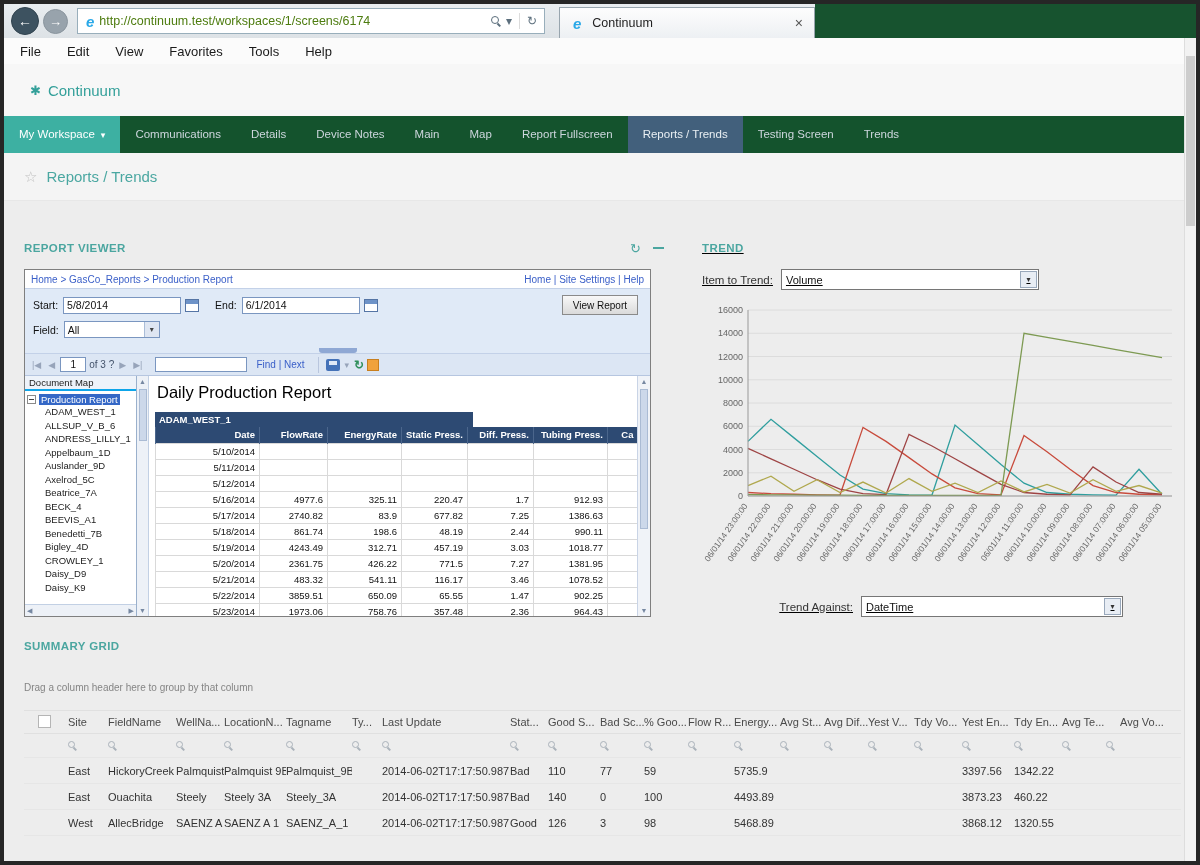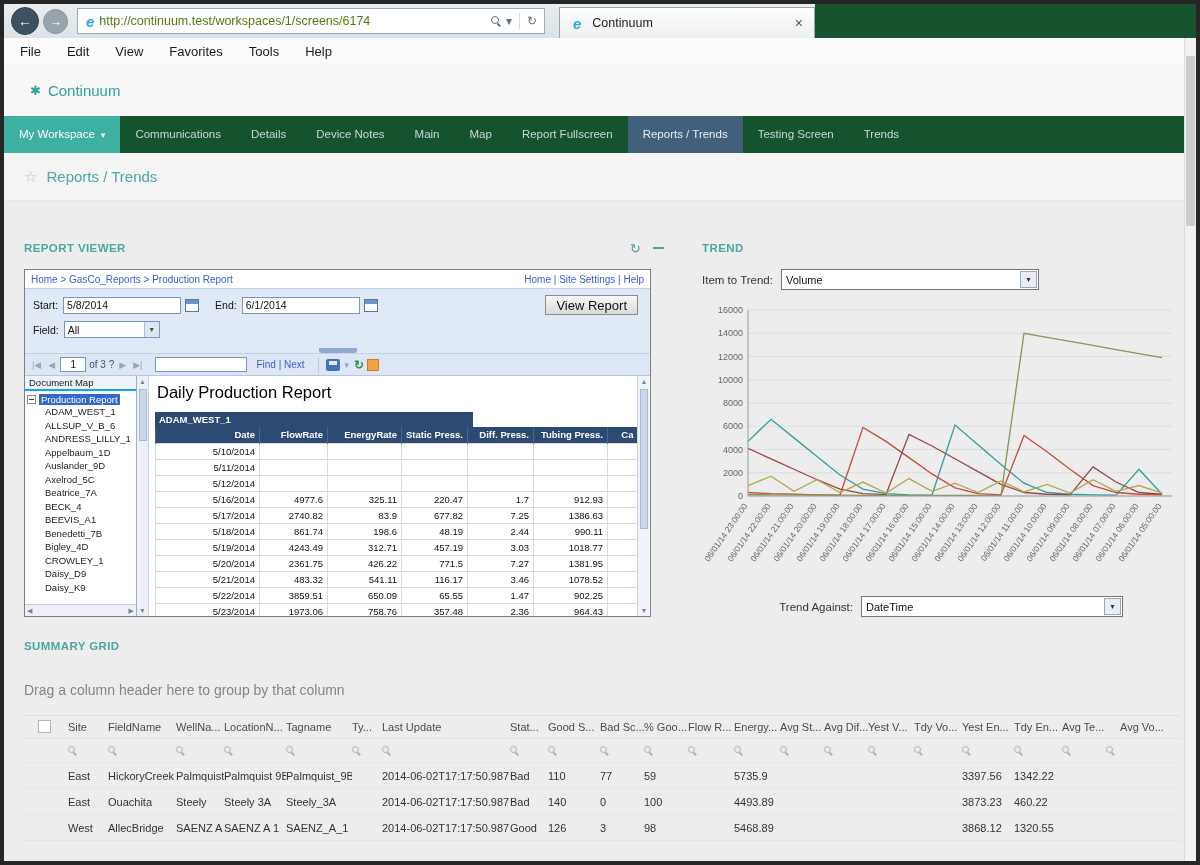--- a/index.html
+++ b/index.html
@@ -59,21 +59,21 @@
   .rv{border:1px solid #7f7f7f;background:#fff;width:627px;height:348px;display:flex;flex-direction:column;}
   .rv-crumb{height:18px;display:flex;align-items:center;padding:0 6px;font-size:10px;background:#fff;flex:none;}
   .crumb-left{color:#3a5fc8;}
   .crumb-right{margin-left:auto;color:#3a5fc8;}
   .rv-params{background:#e0eaf7;border-top:1px solid #c3d1e8;padding:6px 8px 3px;flex:none;}
   .p-row{display:flex;align-items:center;margin-bottom:6px;}
   .p-label{font-size:10.5px;color:#111;margin-right:5px;}
   .p-input{width:118px;height:17px;border:1px solid #7a96c0;font-size:10.5px;padding:0 3px;background:#fff;color:#111;}
   .cal{width:14px;height:13px;border:1px solid #5575a5;background:#fff;margin:0 16px 0 4px;position:relative;cursor:pointer;flex:none;}
   .cal::before{content:"";position:absolute;top:0;left:0;right:0;height:4px;background:#6e93c8;}
-  .viewbtn{margin-left:auto;margin-right:4px;height:20px;padding:0 10px;font-size:13px;background:linear-gradient(#f8f8f8,#dadada);border:1px solid #8a8a8a;cursor:pointer;color:#111;}
+  .viewbtn{margin-left:auto;margin-right:4px;height:20px;padding:0 10px;font-size:10px;background:linear-gradient(#f8f8f8,#dadada);border:1px solid #8a8a8a;cursor:pointer;color:#111;}
   .p-select{width:96px;height:17px;border:1px solid #7a96c0;background:#fff;font-size:10.5px;display:flex;align-items:center;padding-left:3px;cursor:pointer;color:#111;}
   .sel-caret{margin-left:auto;width:15px;height:15px;background:#dfe6f2;border-left:1px solid #aabdd8;display:flex;align-items:center;justify-content:center;font-size:8px;color:#444;}
   .rv-splitter{height:6px;background:#e0eaf7;position:relative;flex:none;}
   .split-handle{position:absolute;left:50%;top:1px;transform:translateX(-50%);width:38px;height:5px;background:#8fa8d4;border-radius:0 0 3px 3px;cursor:pointer;}
   .rv-toolbar{height:23px;background:#dce6f4;border-top:1px solid #c3d1e8;border-bottom:1px solid #b6c6e0;display:flex;align-items:center;padding:0 5px;gap:3px;font-size:10px;color:#44536b;flex:none;}
   .tb-ic{font-size:9px;color:#97a4ba;padding:0 2px;cursor:pointer;}
   .pgbox{width:26px;height:15px;border:1px solid #7a96c0;font-size:10px;text-align:center;color:#111;background:#fff;}
   .findbox{width:92px;height:15px;border:1px solid #7a96c0;margin-left:8px;background:#fff;}
   .findlbl{color:#3a5fc8;margin:0 6px;cursor:pointer;}
   .tbsep{width:1px;height:16px;background:#b9c6de;margin:0 4px;}
@@ -96,31 +96,31 @@
   .sb-btn{cursor:pointer;line-height:11px;}
   .rv-report{flex:1;background:#fff;padding:5px 0 0 6px;overflow:hidden;min-width:0;}
   .rpt-title{font-size:16.5px;color:#000;margin:2px 0 10px 2px;font-weight:500;}
   .rpt-section{background:#2d4a73;color:#fff;font-size:9.5px;font-weight:bold;height:15px;line-height:15px;padding-left:4px;width:318px;}
   .rpt-table{border-collapse:collapse;table-layout:fixed;width:482px;}
   .rpt-table th{background:#2d4a73;color:#fff;font-size:9.5px;font-weight:bold;text-align:right;height:16px;padding-right:4px;border-left:1px solid #4b668c;overflow:hidden;white-space:nowrap;}
   .rpt-table td{font-size:9.5px;height:16px;border:1px solid #d9d9d9;text-align:right;padding-right:4px;color:#111;overflow:hidden;white-space:nowrap;background:#fff;}
   .rv-vscroll{width:13px;background:#f0f3f8;border-left:1px solid #c9d4e6;display:flex;flex-direction:column;align-items:center;font-size:7px;color:#7688a2;flex:none;}
 
   
-  .trend-panel{flex:1;min-width:0;}
+  .trend-panel{flex:1;min-width:0;text-decoration:underline;}
   .trend-row1{display:flex;align-items:center;gap:8px;margin:2px 0 8px 0;font-size:11.5px;color:#333;}
   .t-select{width:258px;height:21px;border:1px solid #767676;background:#fff;font-size:11px;display:flex;align-items:center;padding-left:4px;cursor:pointer;color:#111;}
   .t-caret{margin-left:auto;width:17px;height:17px;border:1px solid #99a8bb;background:#e8edf4;display:flex;align-items:center;justify-content:center;font-size:8px;margin-right:1px;color:#333;}
   .trend-against{display:flex;justify-content:flex-end;align-items:center;gap:8px;margin-right:58px;font-size:11.5px;color:#333;margin-top:2px;}
   .ytick{font-size:9px;fill:#666;font-family:"Liberation Sans",sans-serif;}
   .xtick{font-size:8.5px;fill:#666;font-family:"Liberation Sans",sans-serif;}
 
   
   .summary-panel{margin-top:20px;}
-  .sg-hint{font-size:14px;color:#858585;margin:27px 0 17px 0;}
+  .sg-hint{font-size:10px;color:#858585;margin:27px 0 17px 0;}
   .g-header{display:flex;border-top:1px solid #e0e0e0;border-bottom:1px solid #e0e0e0;height:24px;align-items:center;font-size:11px;color:#4a4a4a;}
   .g-filterrow{display:flex;height:24px;align-items:center;border-bottom:1px solid #e6e6e6;}
   .g-row{display:flex;height:26px;align-items:center;font-size:11px;color:#333;border-bottom:1px solid #e6e6e6;}
   .g-cell{padding-right:4px;overflow:hidden;white-space:nowrap;flex:none;}
   .gcheck{width:13px;height:13px;border:1px solid #b5b5b5;background:#fff;display:inline-block;margin-left:14px;cursor:pointer;}
   .fmag{position:relative;width:10px;height:10px;display:inline-block;}
   .fmag::before{content:"";position:absolute;width:5px;height:5px;border:1.5px solid #aab2ba;border-radius:50%;left:0;top:0;}
   .fmag::after{content:"";position:absolute;width:4px;height:1.5px;background:#aab2ba;transform:rotate(45deg);left:5px;top:7px;}
 
   

